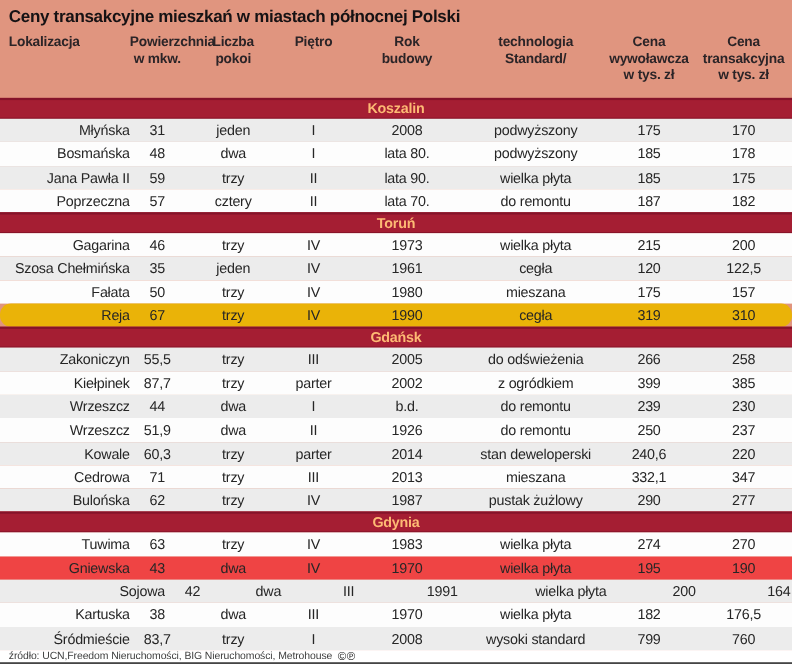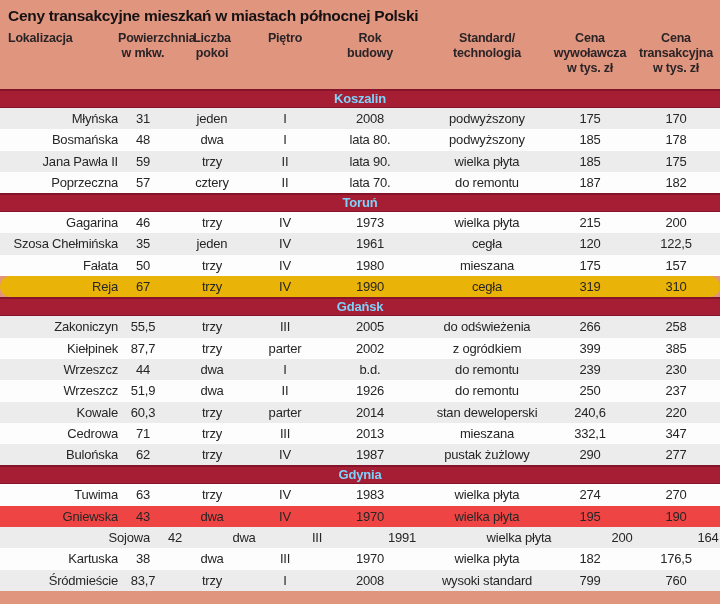--- a/index.html
+++ b/index.html
@@ -42,21 +42,21 @@
     text-align: center;
     letter-spacing: -0.2px;
   }
   .hcell.c0 { text-align: left; padding-left: 8px; }
   .bar {
     height: 19px;
     background: #a51e33;
     border-top: 2px solid #85132a;
     border-bottom: 1px solid #85132a;
     box-sizing: border-box;
-    color: #7dd3fc;
+    color: #fdba74;
     font-weight: bold;
     font-size: 13px;
     text-align: center;
     line-height: 15px;
     letter-spacing: -0.2px;
   }
   .row { height: 21.3px; }
   .row.gray  { background: #ececec; }
   .row.white { background: #fdfdfd; }
   .cell {
@@ -109,22 +109,22 @@
         <div>pokoi</div>
       </div>
       <div class="hcell c3">
         <div>Piętro</div>
       </div>
       <div class="hcell c4">
         <div>Rok</div>
         <div>budowy</div>
       </div>
       <div class="hcell c5">
+        <div>technologia</div>
         <div>Standard/</div>
-        <div>technologia</div>
       </div>
       <div class="hcell c6">
         <div>Cena</div>
         <div>wywoławcza</div>
         <div>w tys. zł</div>
       </div>
       <div class="hcell c7">
         <div>Cena</div>
         <div>transakcyjna</div>
         <div>w tys. zł</div>
@@ -329,13 +329,17 @@
         <div class="cell c0">Śródmieście</div>
         <div class="cell c1">83,7</div>
         <div class="cell c2">trzy</div>
         <div class="cell c3">I</div>
         <div class="cell c4">2008</div>
         <div class="cell c5">wysoki standard</div>
         <div class="cell c6">799</div>
         <div class="cell c7">760</div>
       </div>
     </div>
+  <div class="footer">
+    <span class="src">źródło: UCN,Freedom Nieruchomości, BIG Nieruchomości, Metrohouse</span>
+    <span class="marks">©℗</span>
+  </div>
 </div>
 
 </body></html>

